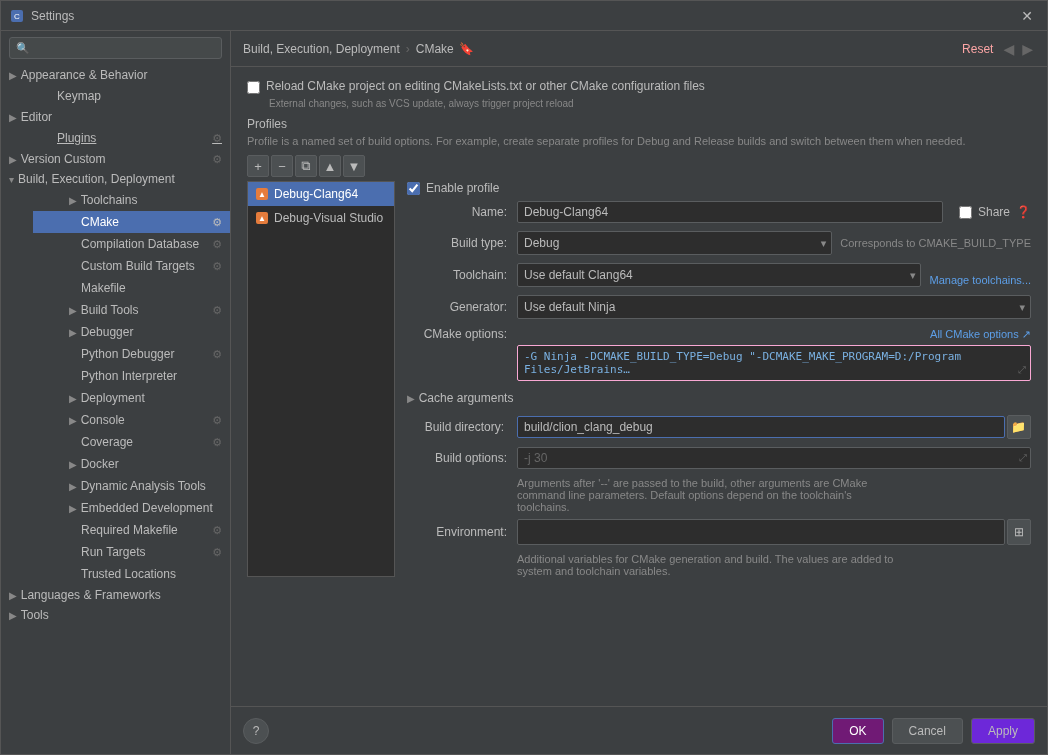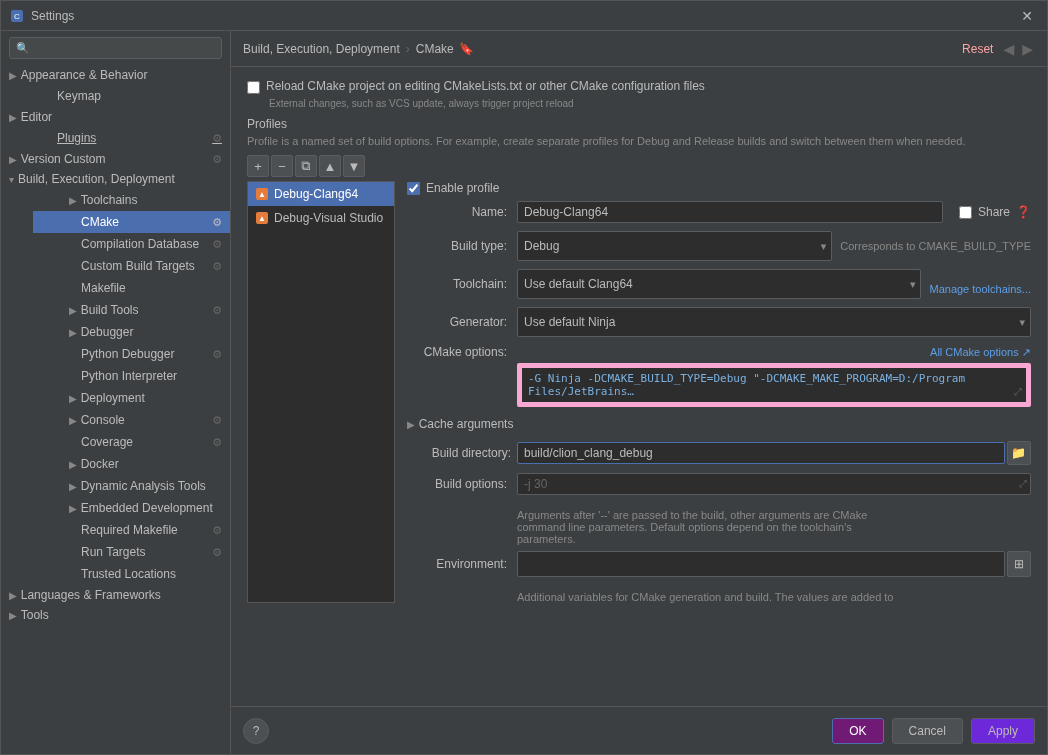--- a/index.html
+++ b/index.html
@@ -76,57 +76,57 @@
     .text-input { background: #2d2d2d; border: 1px solid #5a5d5f; color: #bbb; font-size: 12px; padding: 3px 6px; width: 100%; outline: none; border-radius: 2px; }
 
     .share-row { display: flex; align-items: center; gap: 6px; margin-left: 8px; flex-shrink: 0; }
     .share-checkbox { accent-color: #4b6eaf; }
     .help-icon { color: #888; font-size: 12px; cursor: pointer; }
 
     .cmake-options-row { display: flex; align-items: center; margin-bottom: 4px; }
     .cmake-options-label { width: 110px; color: #bbb; font-size: 12px; flex-shrink: 0; text-align: right; padding-right: 10px; }
     .all-cmake-link { color: #5d9fe8; font-size: 11px; margin-left: auto; cursor: pointer; margin-top: 10px; }
 
-    .cmake-input-area { background: #2d2d2d; border: 5px solid #f9a8d4; color: #7ab0e0; font-family: monospace; font-size: 11px; padding: 4px 6px; margin-left: 110px; margin-bottom: 6px; min-height: 28px; display: flex; align-items: center; position: relative; border-radius: 2px; }
+    .cmake-input-area { background: #2d2d2d; border: 1px solid #f9a8d4; color: #7ab0e0; font-family: monospace; font-size: 11px; padding: 4px 6px; margin-left: 110px; margin-bottom: 6px; min-height: 28px; display: flex; align-items: center; position: relative; border-radius: 2px; }
     .cmake-expand { position: absolute; right: 4px; bottom: 4px; color: #666; font-size: 10px; cursor: pointer; }
 
     .cache-vars-row { display: flex; align-items: center; gap: 4px; padding: 4px 0; margin-bottom: 6px; cursor: pointer; }
     .cache-vars-arrow { color: #888; font-size: 10px; }
     .cache-vars-label { color: #bbb; font-size: 12px; }
 
     .build-dir-row { display: flex; align-items: center; margin-bottom: 8px; }
-    .build-dir-label { width: 110px; color: #bbb; font-size: 12px; flex-shrink: 0; text-align: right; padding-right: 6px; }
+    .build-dir-label { width: 110px; color: #bbb; font-size: 12px; flex-shrink: 0; text-align: right; padding-right: 13px; }
     .build-dir-input-wrap { flex: 1; display: flex; align-items: center; gap: 2px; }
     .build-dir-input { background: #2d2d2d; border: 1px solid #4b6eaf; color: #bbb; font-size: 12px; padding: 3px 6px; flex: 1; outline: none; border-radius: 2px; }
     .folder-btn { background: #4c5052; border: 1px solid #5a5d5f; color: #bbb; width: 24px; height: 24px; cursor: pointer; display: flex; align-items: center; justify-content: center; font-size: 12px; border-radius: 2px; flex-shrink: 0; }
     .expand-icon { position: absolute; right: 4px; top: 50%; transform: translateY(-50%); color: #666; font-size: 10px; cursor: pointer; }
 
     .env-row { display: flex; align-items: center; margin-bottom: 4px; }
     .env-input-wrap { flex: 1; position: relative; }
     .env-input { background: #2d2d2d; border: 1px solid #5a5d5f; color: #bbb; font-size: 12px; padding: 3px 6px; width: 100%; outline: none; border-radius: 2px; height: 26px; }
     .env-btn { background: #4c5052; border: 1px solid #5a5d5f; color: #bbb; width: 24px; height: 26px; cursor: pointer; display: flex; align-items: center; justify-content: center; font-size: 12px; border-radius: 2px; flex-shrink: 0; margin-left: 2px; }
 
-    .env-hint { color: #888; font-size: 11px; margin-left: 110px; margin-top: 14px; }
+    .env-hint { color: #888; font-size: 11px; margin-left: 110px; margin-top: 8px; }
 
     
     .bottom-bar { height: 48px; background: #3c3f41; border-top: 1px solid #555; display: flex; align-items: center; justify-content: flex-end; padding: 0 12px; gap: 8px; }
     .btn { padding: 5px 16px; border-radius: 3px; font-size: 12px; cursor: pointer; border: 1px solid transparent; }
     .btn-primary { background: #701a75; color: white; border-color: #4b6eaf; }
     .btn-secondary { background: #4c5052; color: #bbb; border-color: #5a5d5f; }
     .btn-apply { background: #6d28d9; color: #bbb; border-color: #5a5d5f; }
 
     .help-btn { background: #4c5052; border: 1px solid #5a5d5f; color: #bbb; width: 26px; height: 26px; border-radius: 50%; cursor: pointer; display: flex; align-items: center; justify-content: center; font-size: 12px; margin-right: auto; }
 
     
     ::-webkit-scrollbar { width: 8px; height: 8px; }
     ::-webkit-scrollbar-track { background: #3c3f41; }
     ::-webkit-scrollbar-thumb { background: #555; border-radius: 4px; }
 
     .select-wrapper { position: relative; }
-    .select-wrapper select { background: #2d2d2d; border: 1px solid #5a5d5f; color: #bbb; font-size: 12px; padding: 3px 24px 3px 6px; width: 100%; outline: none; border-radius: 2px; appearance: none; height: 30px; cursor: pointer; }
+    .select-wrapper select { background: #2d2d2d; border: 1px solid #5a5d5f; color: #bbb; font-size: 12px; padding: 3px 24px 3px 6px; width: 100%; outline: none; border-radius: 2px; appearance: none; height: 24px; cursor: pointer; }
     .select-wrapper::after { content: '▾'; position: absolute; right: 6px; top: 50%; transform: translateY(-50%); color: #888; pointer-events: none; font-size: 11px; }
 
     .name-row-right { display: flex; align-items: center; flex: 1; gap: 8px; }
     .toolchain-hint { color: #888; font-size: 11px; margin-left: 8px; }
     .cmake-all-link { color: #5d9fe8; font-size: 11px; cursor: pointer; margin-left: auto; }
   </style>
 </head>
 <body>
 
 <div class="window">
@@ -387,32 +387,33 @@
               <span class="form-label">Build options:</span>
               <div style="flex:1;position:relative;">
                 <input type="text" class="text-input" style="color: rgb(102, 102, 102);" value="-j 30">
                 <span class="expand-icon">⤢</span>
               </div>
             </div>
 
             <div class="env-hint" style="margin-bottom:6px;">
               <div>Arguments after '--' are passed to the build, other arguments are CMake</div>
               <div>command line parameters. Default options depend on the toolchain's</div>
-              <div>parameters.</div>
+              <div>toolchains.</div>
             </div>
 
             <div class="env-row">
               <span class="form-label">Environment:</span>
               <div class="env-input-wrap">
                 <input type="text" class="env-input" style="">
               </div>
               <button class="env-btn">⊞</button>
             </div>
             <div class="env-hint">
               <div>Additional variables for CMake generation and build. The values are added to</div>
+              <div>system and toolchain variables.</div>
             </div>
 
           </div>
         </div>
       </div>
 
       <div class="bottom-bar">
         <button class="help-btn">?</button>
         <button class="btn btn-primary">OK</button>
         <button class="btn btn-secondary">Cancel</button>

